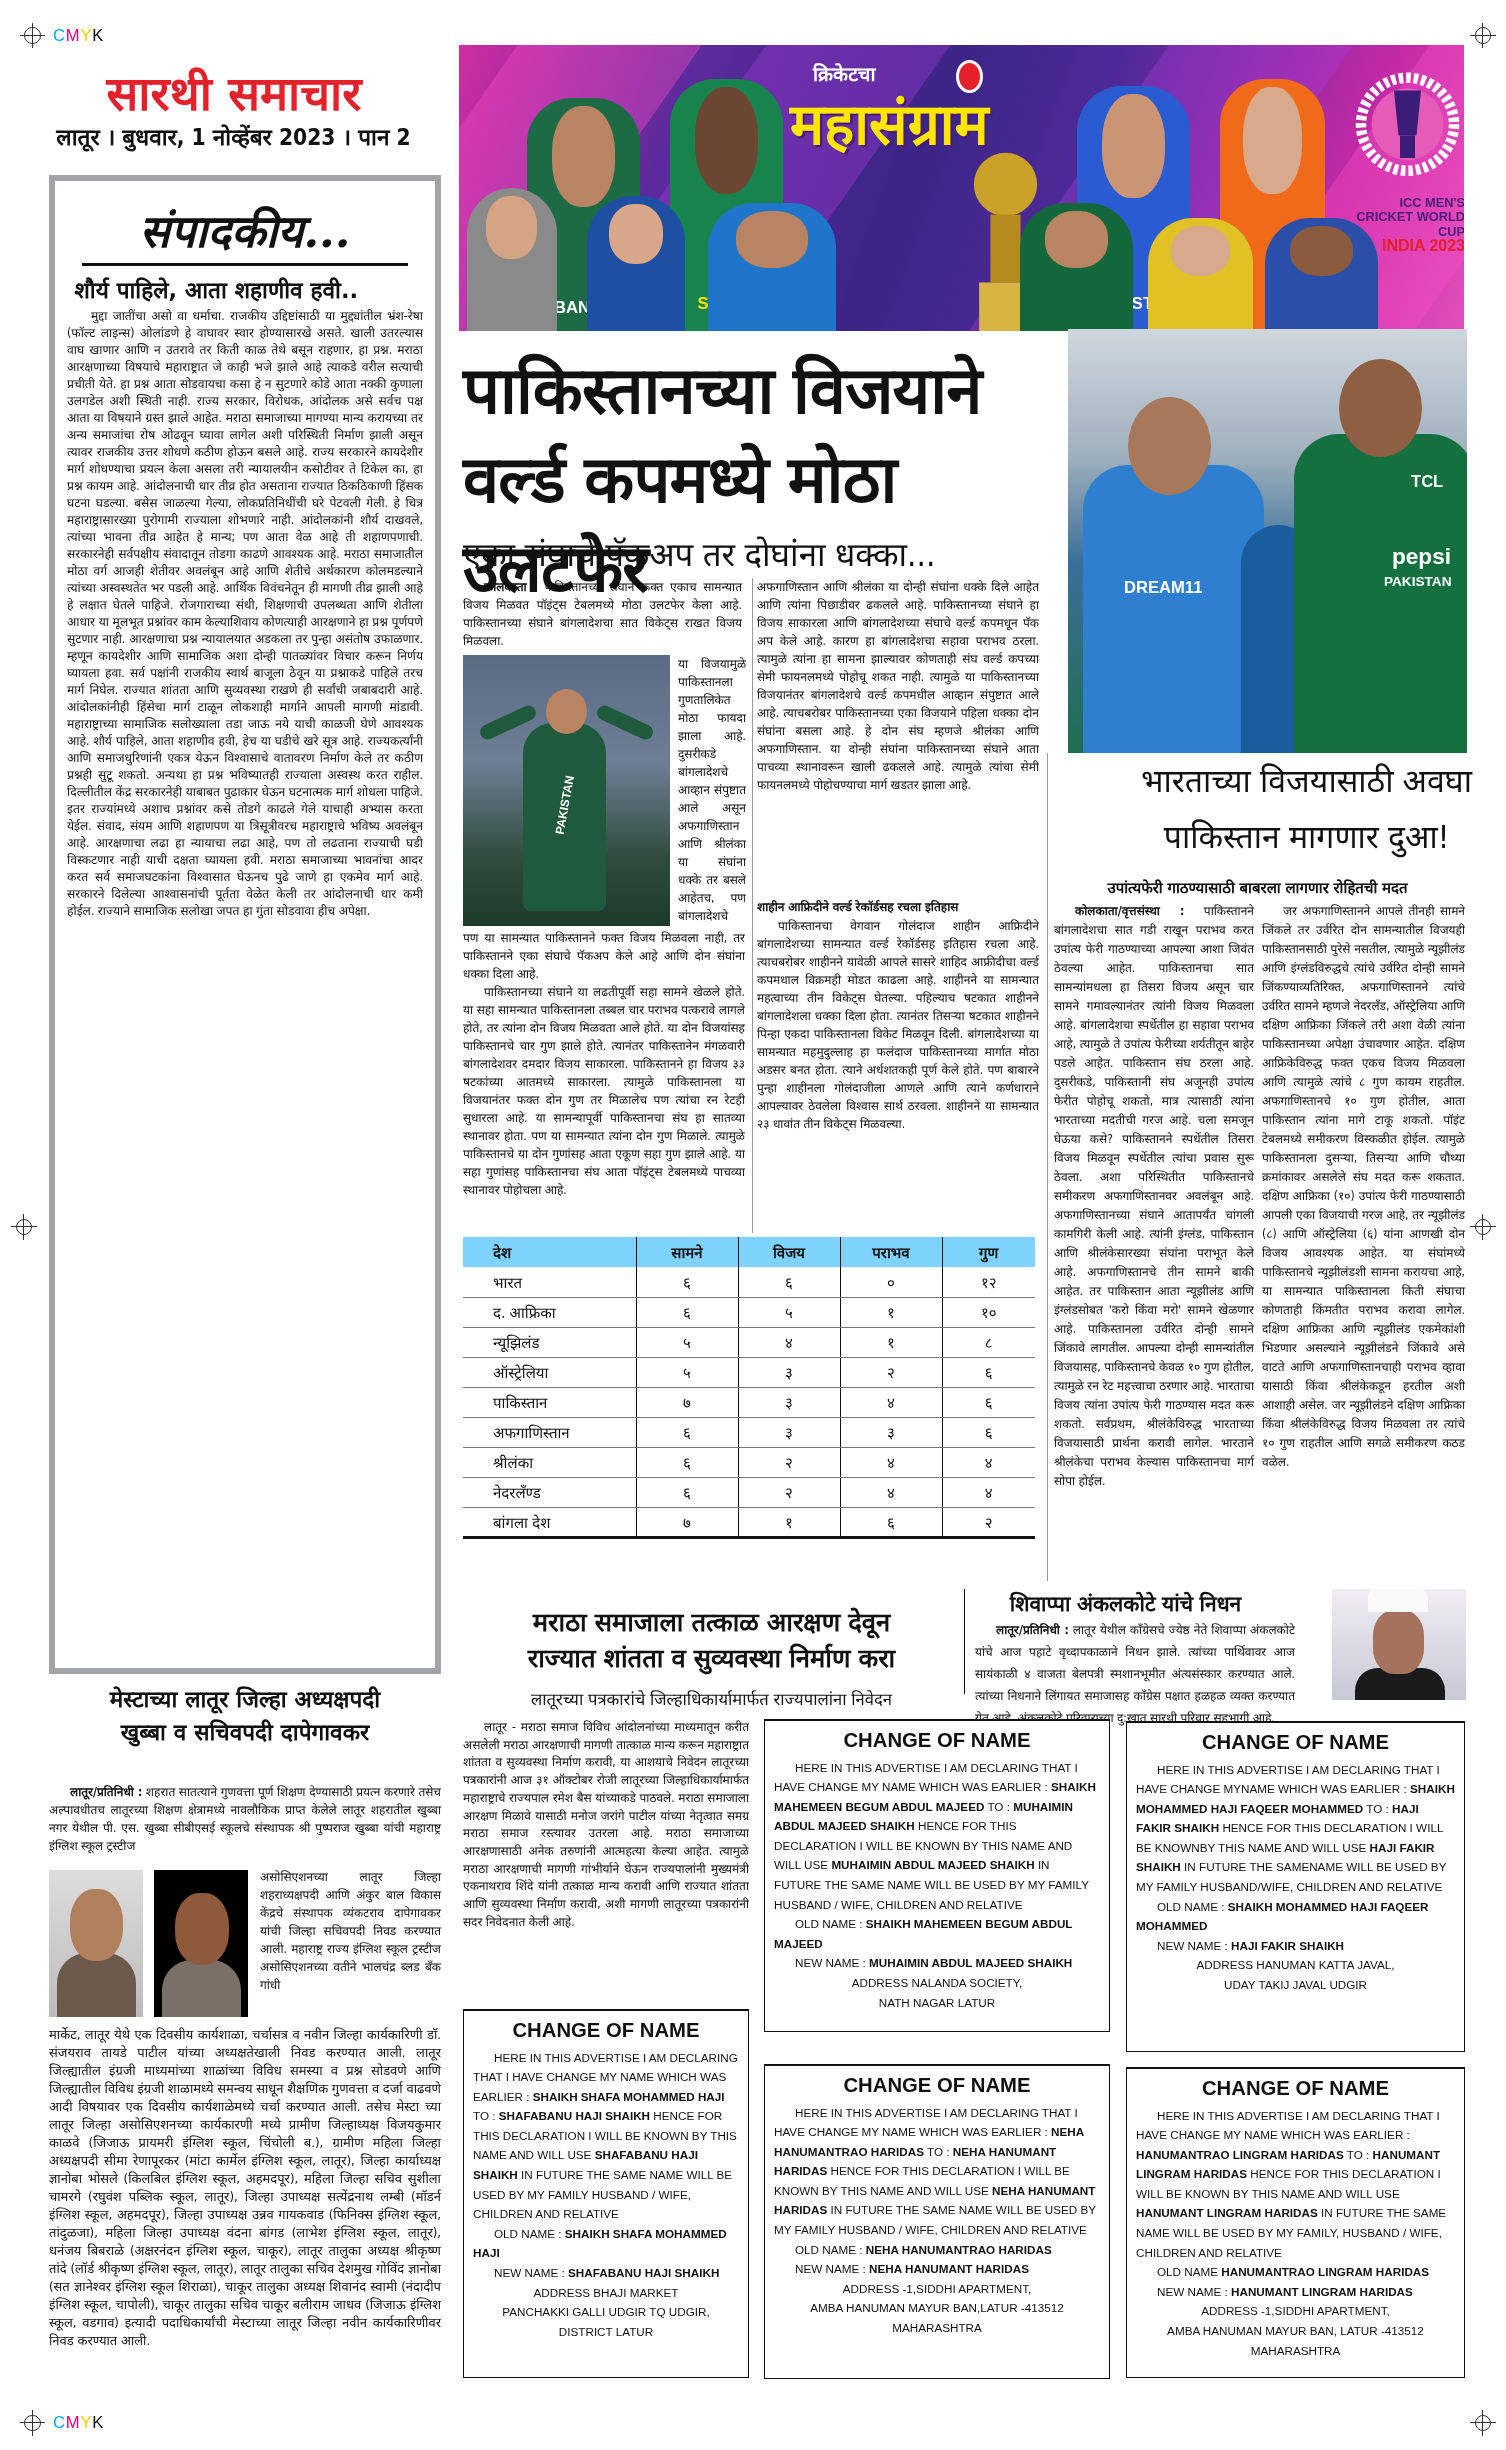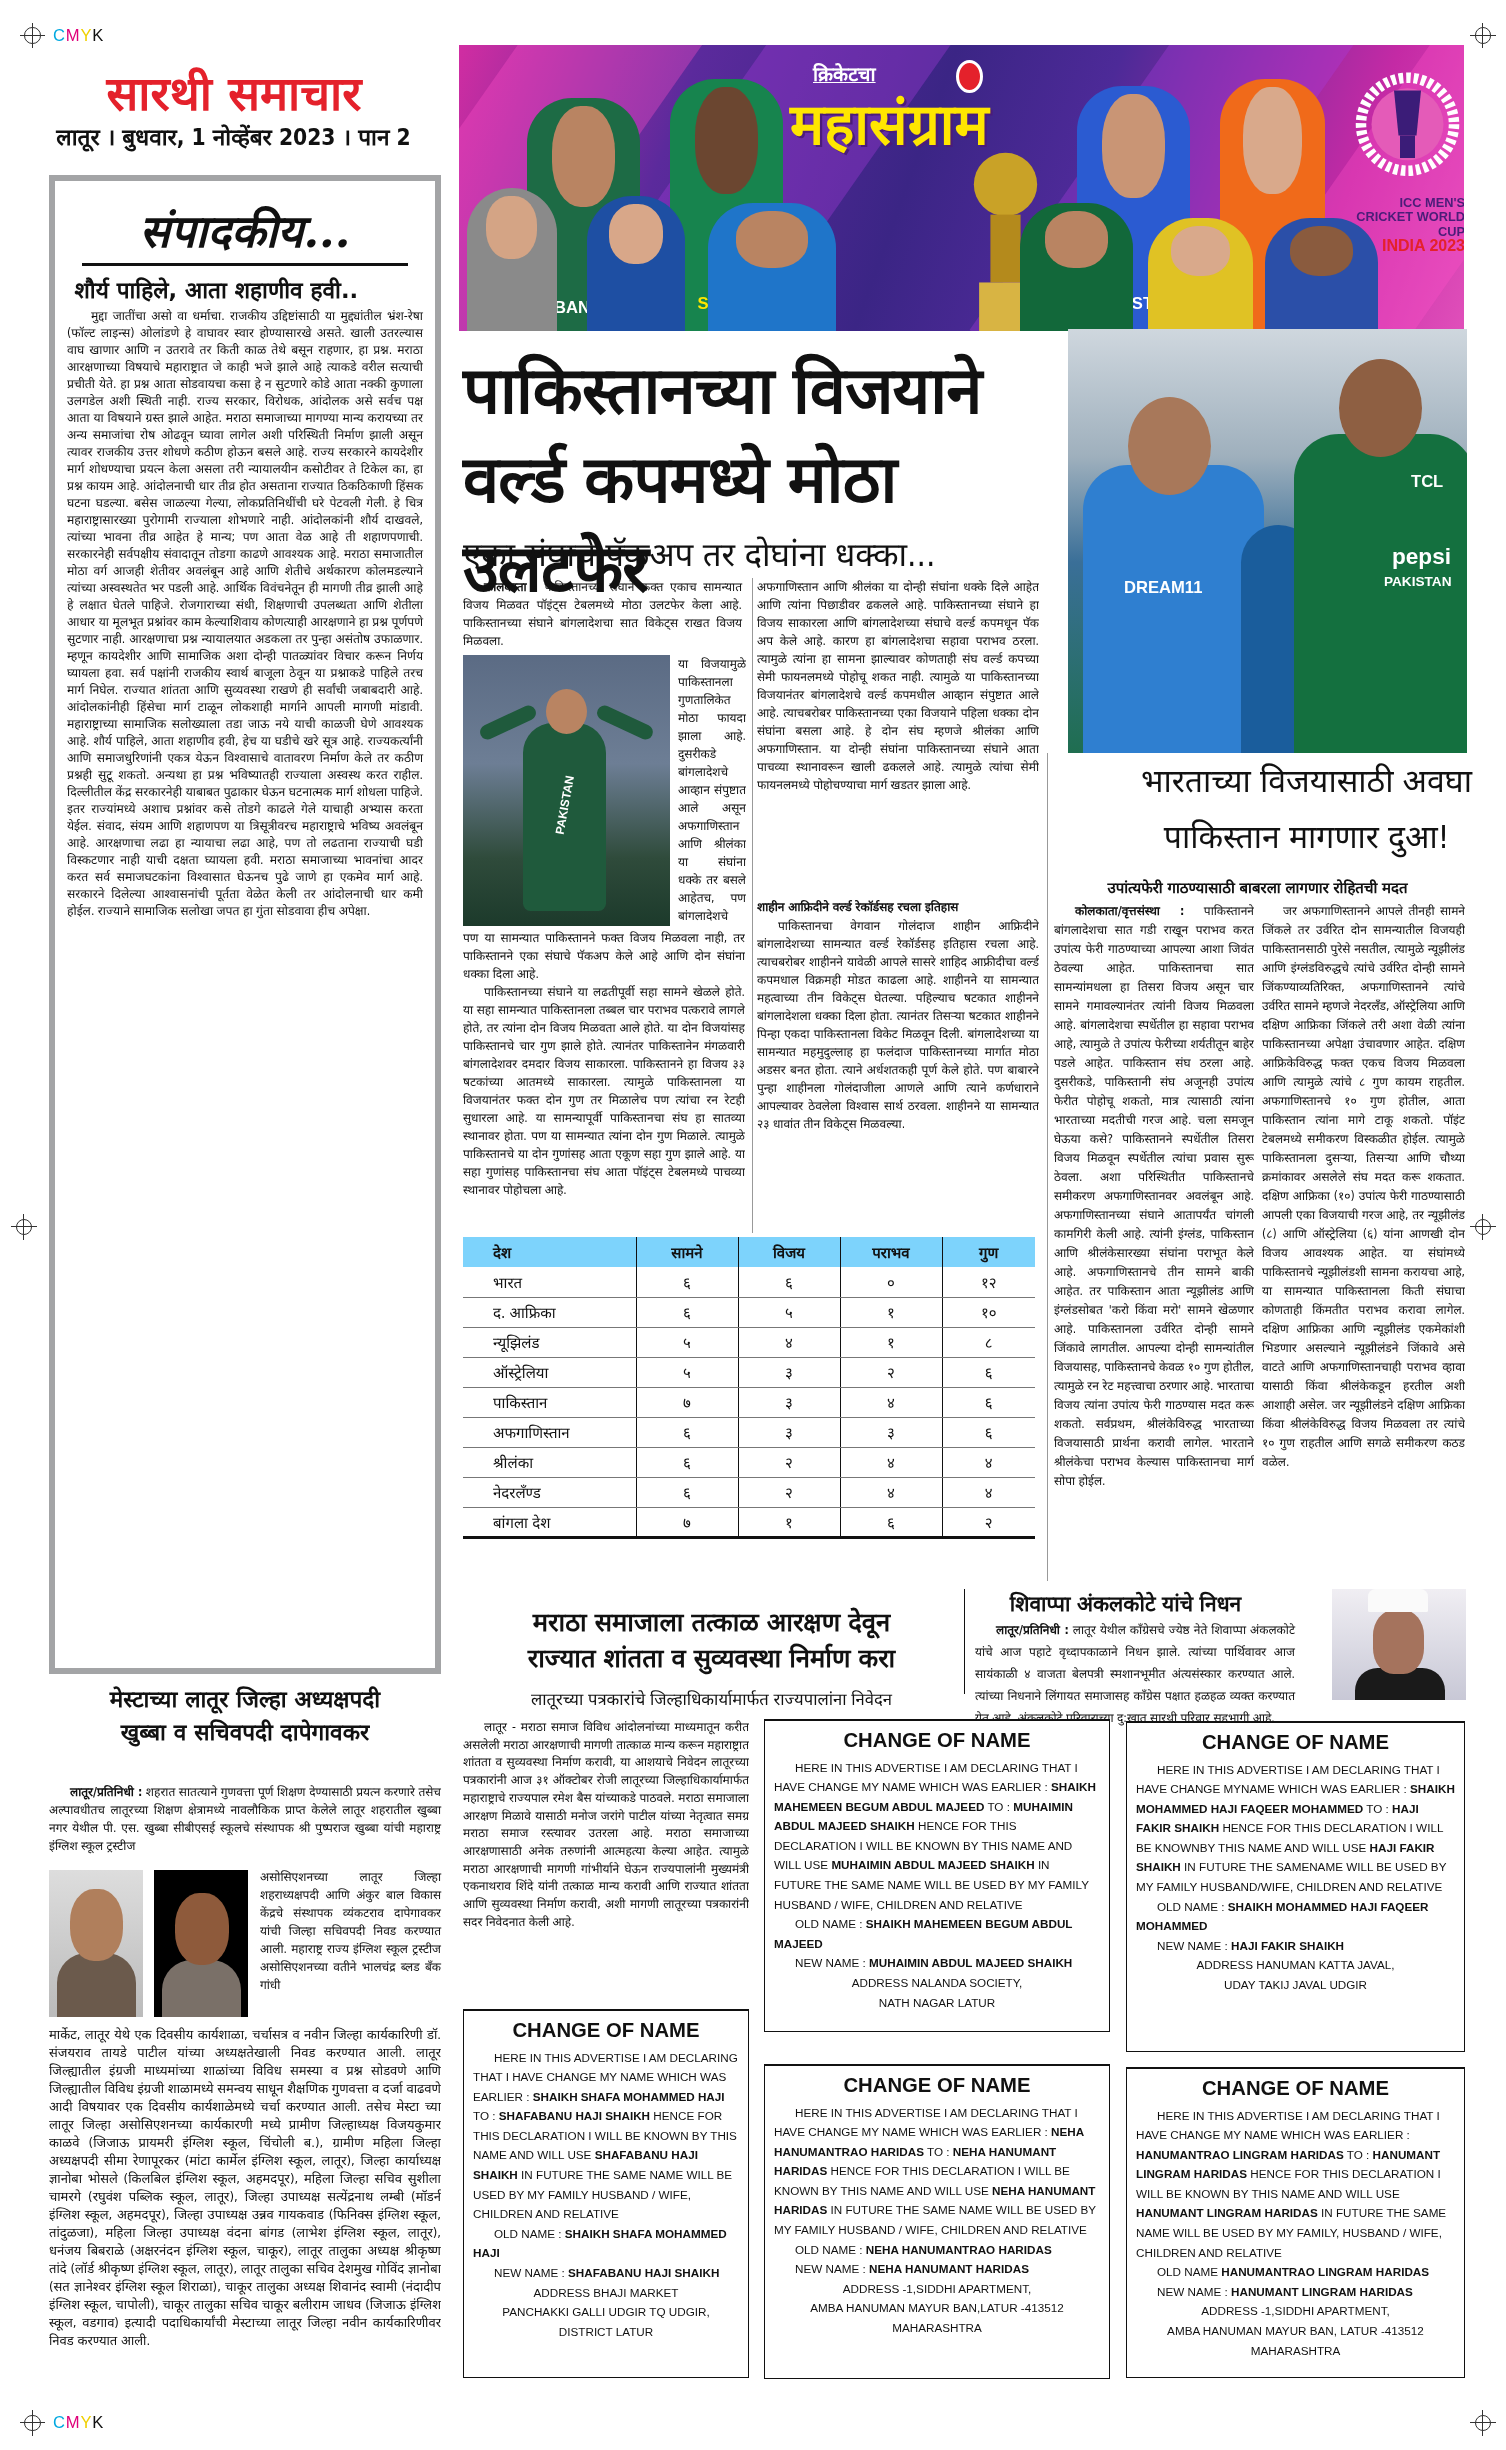--- a/index.html
+++ b/index.html
@@ -17,21 +17,21 @@
   .masthead-date { left: 30px; top: 121px; width: 407px; text-align: center; font: bold 22.6px "DejaVu Sans Condensed", "DejaVu Sans", sans-serif; }
 
   .edit-box { left: 49px; top: 151px; width: 392px; height: 1499px; border: 6.8px solid #a3a4a6; padding: 13.6px 12px 0 12px; overflow: hidden; margin-top: 24px; }
   .edit-heading { text-align: center; font: italic bold 45px "DejaVu Serif", serif; border-bottom: 3.8px solid #111; margin: 4.5px 15px 0 15px; padding-bottom: 3px; }
   .edit-sub { font: bold 22.6px "DejaVu Sans", sans-serif; margin-top: 7.5px; padding-left: 7.5px; }
   .edit-body { font: 12.2px/17px "DejaVu Sans Condensed", "DejaVu Sans", sans-serif; text-align: justify; margin-top: 3px; text-indent: 24px; }
 
   .banner { left: 459px; top: 45px; width: 1005px; height: 286px; overflow: hidden;
             background: linear-gradient(110deg, #d12da2 0%, #5b2a9c 22%, #3b2585 45%, #4d2a98 60%, #c42aa5 85%, #e04fba 100%); }
   .banner .stripe { position: absolute; width: 151px; height: 527px; background: rgba(255,80,200,0.35); transform: rotate(35deg); }
-  .banner-kicker { left: 354px; top: 15px; color: #fff; font: bold 19.6px "DejaVu Sans", sans-serif; text-decoration: underline; }
+  .banner-kicker { left: 354px; top: 15px; color: #fff; font: bold 19.6px "DejaVu Sans", sans-serif; }
   .banner-title { left: 331px; top: 38px; color: #ffe600; font: bold 57px "DejaVu Serif", serif; text-shadow: 2.3px 2.3px 0 #4b1b7a; }
   .banner-dot { left: 497px; top: 15px; width: 27px; height: 33px; background: #e4212b; border-radius: 50%; border: 3px solid #fff; }
   .trophy { left: 505px; top: 98px; width: 83px; height: 196px; }
   .player { position: absolute; border-radius: 45px 45px 6px 6px; }
   .player .face { position: absolute; left: 22%; top: 7.5px; width: 56%; height: 42%; border-radius: 45%; background: #b98462; }
   .player .shirt-label { position: absolute; bottom: 21px; left: 0; width: 100%; text-align: center; color: #fff; font: bold 16.6px "Liberation Sans", sans-serif; }
   .icc-logo { left: 896px; top: 15px; width: 105px; height: 136px; }
   .icc-text { left: 874px; top: 151px; width: 132px; text-align: right; color: #4b1d78; font: bold 12.8px/14.3px "Liberation Sans", sans-serif; }
   .icc-text .ind { color: #e4212b; font-size: 16px; }
 

